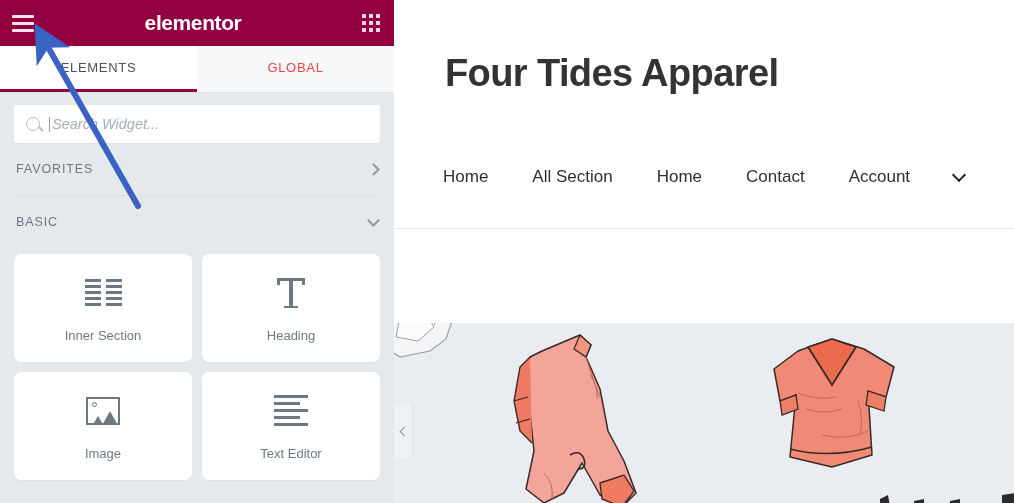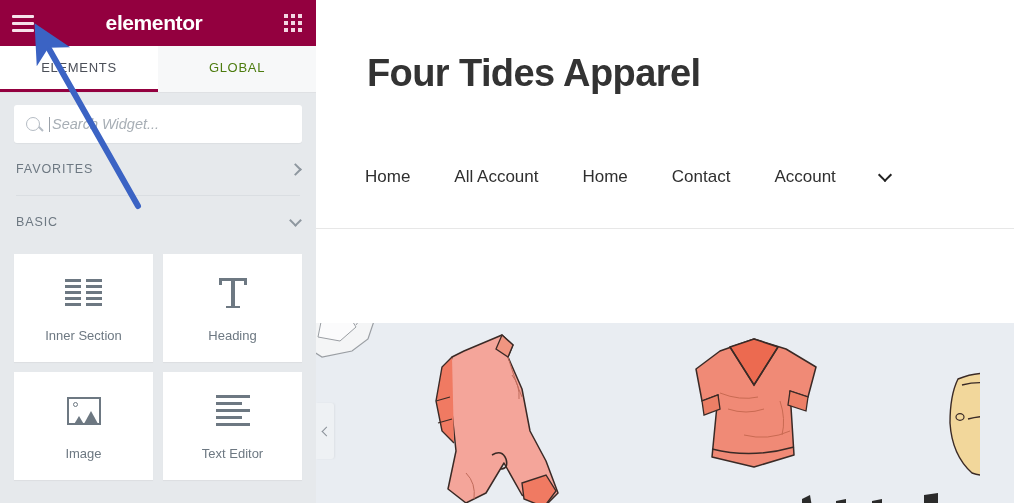--- a/index.html
+++ b/index.html
@@ -7,21 +7,21 @@
   html, body {
     width: 1014px; height: 503px;
     overflow: hidden;
     font-family: "Liberation Sans", sans-serif;
     background: #ffffff;
   }
   #app { position: relative; width: 1014px; height: 503px; display: flex; }
 
   
   #panel {
-    width: 316px; height: 503px;
+    width: 394px; height: 503px;
     background: #e6e9ec;
     display: flex; flex-direction: column;
     position: relative; z-index: 5;
   }
 
   
   #panel-header {
     height: 46px; background: #93003f;
     display: flex; align-items: center;
     position: relative; flex: 0 0 46px;
@@ -55,21 +55,21 @@
 
   
   #tabs {
     height: 47px; display: flex;
     background: #ffffff; flex: 0 0 47px;
     border-bottom: 1px solid #dfe1e4;
   }
   .tab {
     flex: 1; display: flex; align-items: center; justify-content: center;
     font-size: 13px; letter-spacing: 0.7px;
-    color: #4d7c0f; background: #f7f8f9;
+    color: #ef4444; background: #f7f8f9;
     cursor: pointer; position: relative;
     border-bottom: 3px solid transparent;
   }
   .tab.active {
     background: #ffffff; color: #4b4f58;
     border-bottom: 3px solid #93003f;
   }
 
   
   #search-wrap { padding: 12px 14px 0 14px; }
@@ -116,21 +116,21 @@
   .cat-sep { height: 1px; background: #dadee2; margin: 0 16px; }
 
   
   #widgets {
     padding: 6px 14px 0 14px;
     display: grid; grid-template-columns: 1fr 1fr;
     gap: 10px; align-content: start;
     flex: 1; overflow: hidden;
   }
   .widget {
-    background: #ffffff; border-radius: 0;
+    background: #ffffff; border-radius: 7px;
     height: 108px; display: flex; flex-direction: column;
     align-items: center; justify-content: center;
     cursor: pointer; box-shadow: 0 1px 1px rgba(0,0,0,0.04);
   }
   .widget .wlabel {
     margin-top: 16px; font-size: 13px; color: #6d7882;
   }
   .wicon { height: 38px; display: flex; align-items: center; justify-content: center; }
 
   
@@ -331,21 +331,21 @@
 
     </div>
   </div>
 
   <div id="canvas">
 
     <div id="site-title">Four Tides Apparel</div>
 
     <div id="site-nav">
       <span class="navitem">Home</span>
-      <span class="navitem">All Account</span>
+      <span class="navitem">All Section</span>
       <span class="navitem">Home</span>
       <span class="navitem">Contact</span>
       <span class="navitem">Account</span>
       <span id="nav-caret"></span>
     </div>
 
     <div id="nav-divider"></div>
 
     <div id="hero">
       <svg width="664" height="185" viewBox="0 0 664 185">

